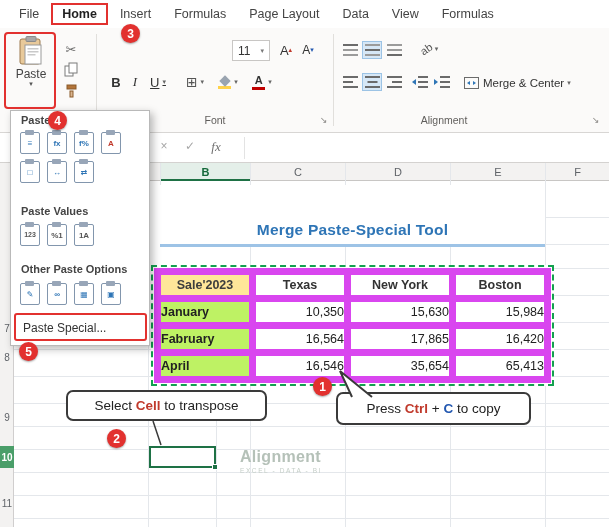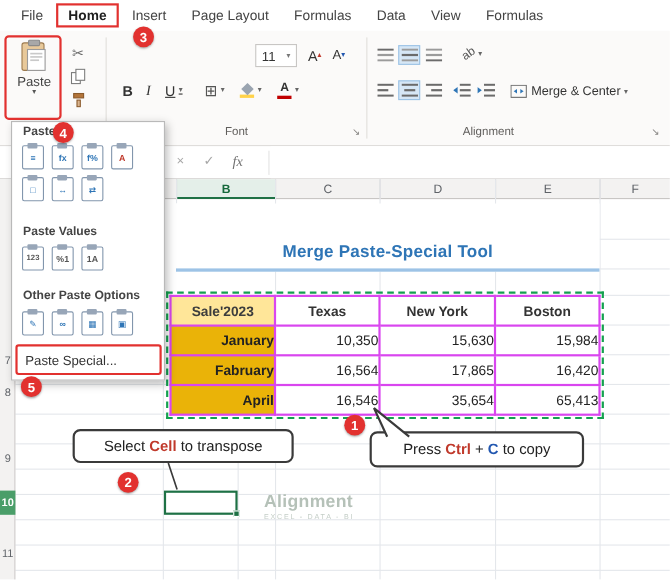--- a/index.html
+++ b/index.html
@@ -50,24 +50,24 @@
 
   
   .glh { position:absolute; height:1px; background:#e4e7eb; z-index:0; }
   .glv { position:absolute; width:1px; background:#e4e7eb; z-index:0; }
 
   
   .title-block { position:absolute; left:160px; top:185px; width:385px; height:62px; background:#fff; border-bottom:3px solid #9dc3e6; display:flex; align-items:flex-end; justify-content:center; padding-bottom:5px; z-index:2; }
   .title-text { color:#2e75b6; font-weight:bold; font-size:15.5px; letter-spacing:.2px; }
   .copy-range { position:absolute; left:151px; top:265px; border:2px dashed #14a050; padding:1px; background:#fff; z-index:3; }
   .sheet-table { border-collapse:collapse; }
-  .sheet-table th, .sheet-table td { border:2px solid #d946ef; height:27px; font-size:12.5px; padding:0; }
+  .sheet-table th, .sheet-table td { border:7px solid #d946ef; height:27px; font-size:12.5px; padding:0; }
   .th-sale { background:#ffe699; font-weight:bold; text-align:center; color:#3d3d3d; }
   .th-city { background:#fff; font-weight:bold; text-align:center; }
-  .td-month { background:#eab308; font-weight:bold; text-align:right; color:#222; }
+  .td-month { background:#bef264; font-weight:bold; text-align:left; color:#222; }
   .td-num { text-align:right; padding-right:10px; color:#222; background:#fff; }
 
   .watermark { position:absolute; left:240px; top:448px; z-index:3; }
   .wm-name { font-size:16px; font-weight:bold; color:#b5c1b8; letter-spacing:.3px; }
   .wm-tag { font-size:6.5px; letter-spacing:1.6px; color:#c4cec7; text-align:center; margin-top:1px; }
 
   .sel-cell { position:absolute; left:149px; top:446px; width:67px; height:22px; border:2px solid #1e7145; background:#fff; z-index:4; }
   .fill-handle { position:absolute; right:-4px; bottom:-4px; width:6px; height:6px; background:#1e7145; border:1px solid #fff; }
 
   
@@ -92,22 +92,22 @@
 </style>
 </head>
 <body>
 
 <div class="stage">
 
   <div class="menubar">
     <span class="tab">File</span>
     <span class="tab tab-home">Home</span>
     <span class="tab">Insert</span>
+    <span class="tab">Formulas</span>
     <span class="tab">Page Layout</span>
-    <span class="tab">Formulas</span>
     <span class="tab">Data</span>
     <span class="tab">View</span>
     <span class="tab">Formulas</span>
   </div>
 
   <div class="ribbon">
     <div class="anno-box" style="left:4px; top:4px; width:52px; height:77px;"></div>
     <div class="paste-btn">
       <svg width="26" height="30" viewBox="0 0 26 30">
         <rect x="2" y="3" width="20" height="25" rx="2" fill="#e8c99a" stroke="#9c7a4e"></rect>

